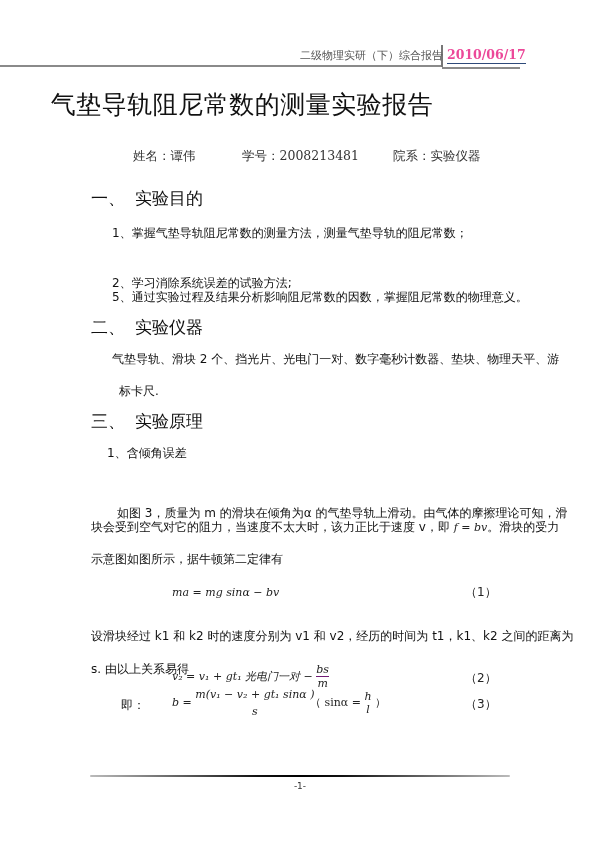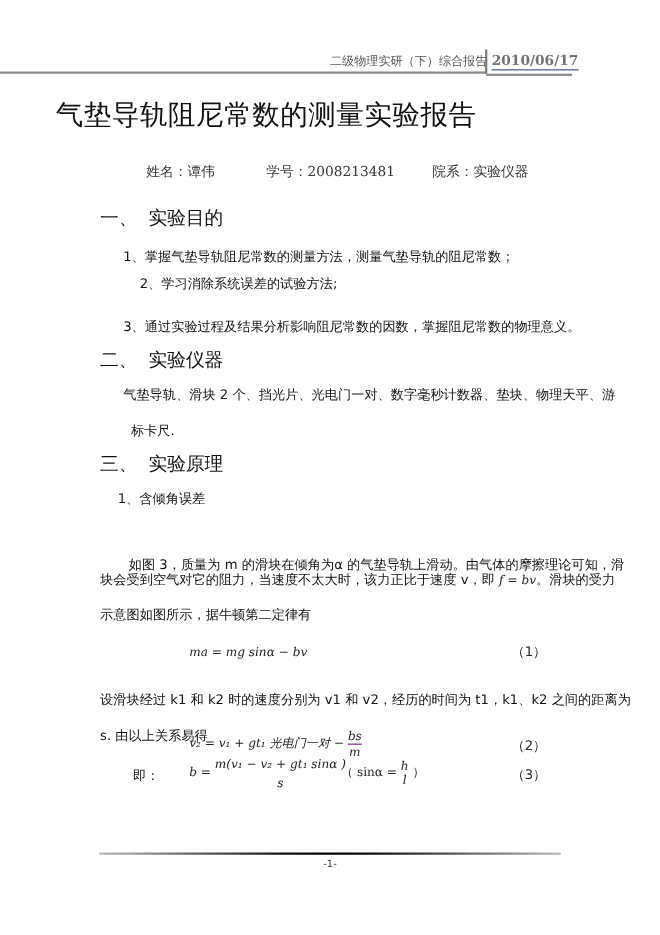--- a/index.html
+++ b/index.html
@@ -2,21 +2,21 @@
 <html><head>
 <meta charset="utf-8">
 <style>
   html, body { margin:0; padding:0; background:#ffffff; }
   body { width:600px; height:850px; position:relative; overflow:hidden; font-family:"DejaVu Sans", sans-serif; color:#111; }
   .abs { position:absolute; }
   .header-line { left:0; top:65px; width:442px; height:2px; background:#8a8a8a; }
   .header-line2 { left:442px; top:67px; width:78px; height:2px; background:#8a8a8a; }
   .header-sep { left:441px; top:45px; width:2px; height:22px; background:#777; }
   .header-left { left:300px; top:48px; font-family:Liberation Serif, serif; font-size:11px; color:#555; }
-  .header-date { left:447px; top:47px; font-family:"DejaVu Serif", serif; font-size:12.5px; font-weight:bold; color:#737373; border-bottom:1px solid #2e4a7a; padding-bottom:1px; }
+  .header-date { left:447px; top:47px; font-family:"DejaVu Serif", serif; font-size:12.5px; font-weight:bold; color:#ec4899; border-bottom:1px solid #2e4a7a; padding-bottom:1px; }
   .title { left:0; width:484px; top:88px; text-align:center; font-size:25px; color:#111; letter-spacing:0.5px; }
   .meta { top:148px; font-family:"DejaVu Serif", serif; font-size:12.5px; color:#333; }
   .h1 { left:91px; font-size:17px; color:#111; }
   .h1 .num { display:inline-block; width:44px; }
   .p { font-size:12px; color:#111; }
   .math { font-family:"DejaVu Serif", serif; font-style:italic; font-size:11px; color:#222; }
   .eqnum { font-size:12px; color:#222; }
   .frac { display:inline-block; text-align:center; vertical-align:middle; }
   .frac span { display:block; }
   .footer-line { left:90px; top:775px; width:420px; height:2px; background:linear-gradient(90deg,#bbb,#111 40%,#000 50%,#111 60%,#bbb); border-radius:1px; }
@@ -34,22 +34,22 @@
 <div class="abs title">气垫导轨阻尼常数的测量实验报告</div>
 
 <div class="abs meta" style="left:133px;">姓名：谭伟</div>
 <div class="abs meta" style="left:242px;">学号：2008213481</div>
 <div class="abs meta" style="left:393px;">院系：实验仪器</div>
 
 <div class="abs h1" style="top:187px;">
   <span class="num">一、</span><span>实验目的</span>
 </div>
 <div class="abs p" style="left:112px; top:225px;">1、掌握气垫导轨阻尼常数的测量方法，测量气垫导轨的阻尼常数；</div>
-<div class="abs p" style="left:112px; top:250px;margin-left:15px;">2、学习消除系统误差的试验方法;</div>
-<div class="abs p" style="left:112px; top:289px;">3、通过实验过程及结果分析影响阻尼常数的因数，掌握阻尼常数的物理意义。</div>
+<div class="abs p" style="left:112px; top:275px;">2、学习消除系统误差的试验方法;</div>
+<div class="abs p" style="left:112px; top:289px;">5、通过实验过程及结果分析影响阻尼常数的因数，掌握阻尼常数的物理意义。</div>
 
 <div class="abs h1" style="top:316px;">
   <span class="num">二、</span><span>实验仪器</span>
 </div>
 <div class="abs p" style="left:112px; top:351px;">气垫导轨、滑块 2 个、挡光片、光电门一对、数字毫秒计数器、垫块、物理天平、游</div>
 <div class="abs p" style="left:91px; top:383px;margin-left:28px;">标卡尺.</div>
 
 <div class="abs h1" style="top:410px;">
   <span class="num">三、</span><span>实验原理</span>
 </div>

